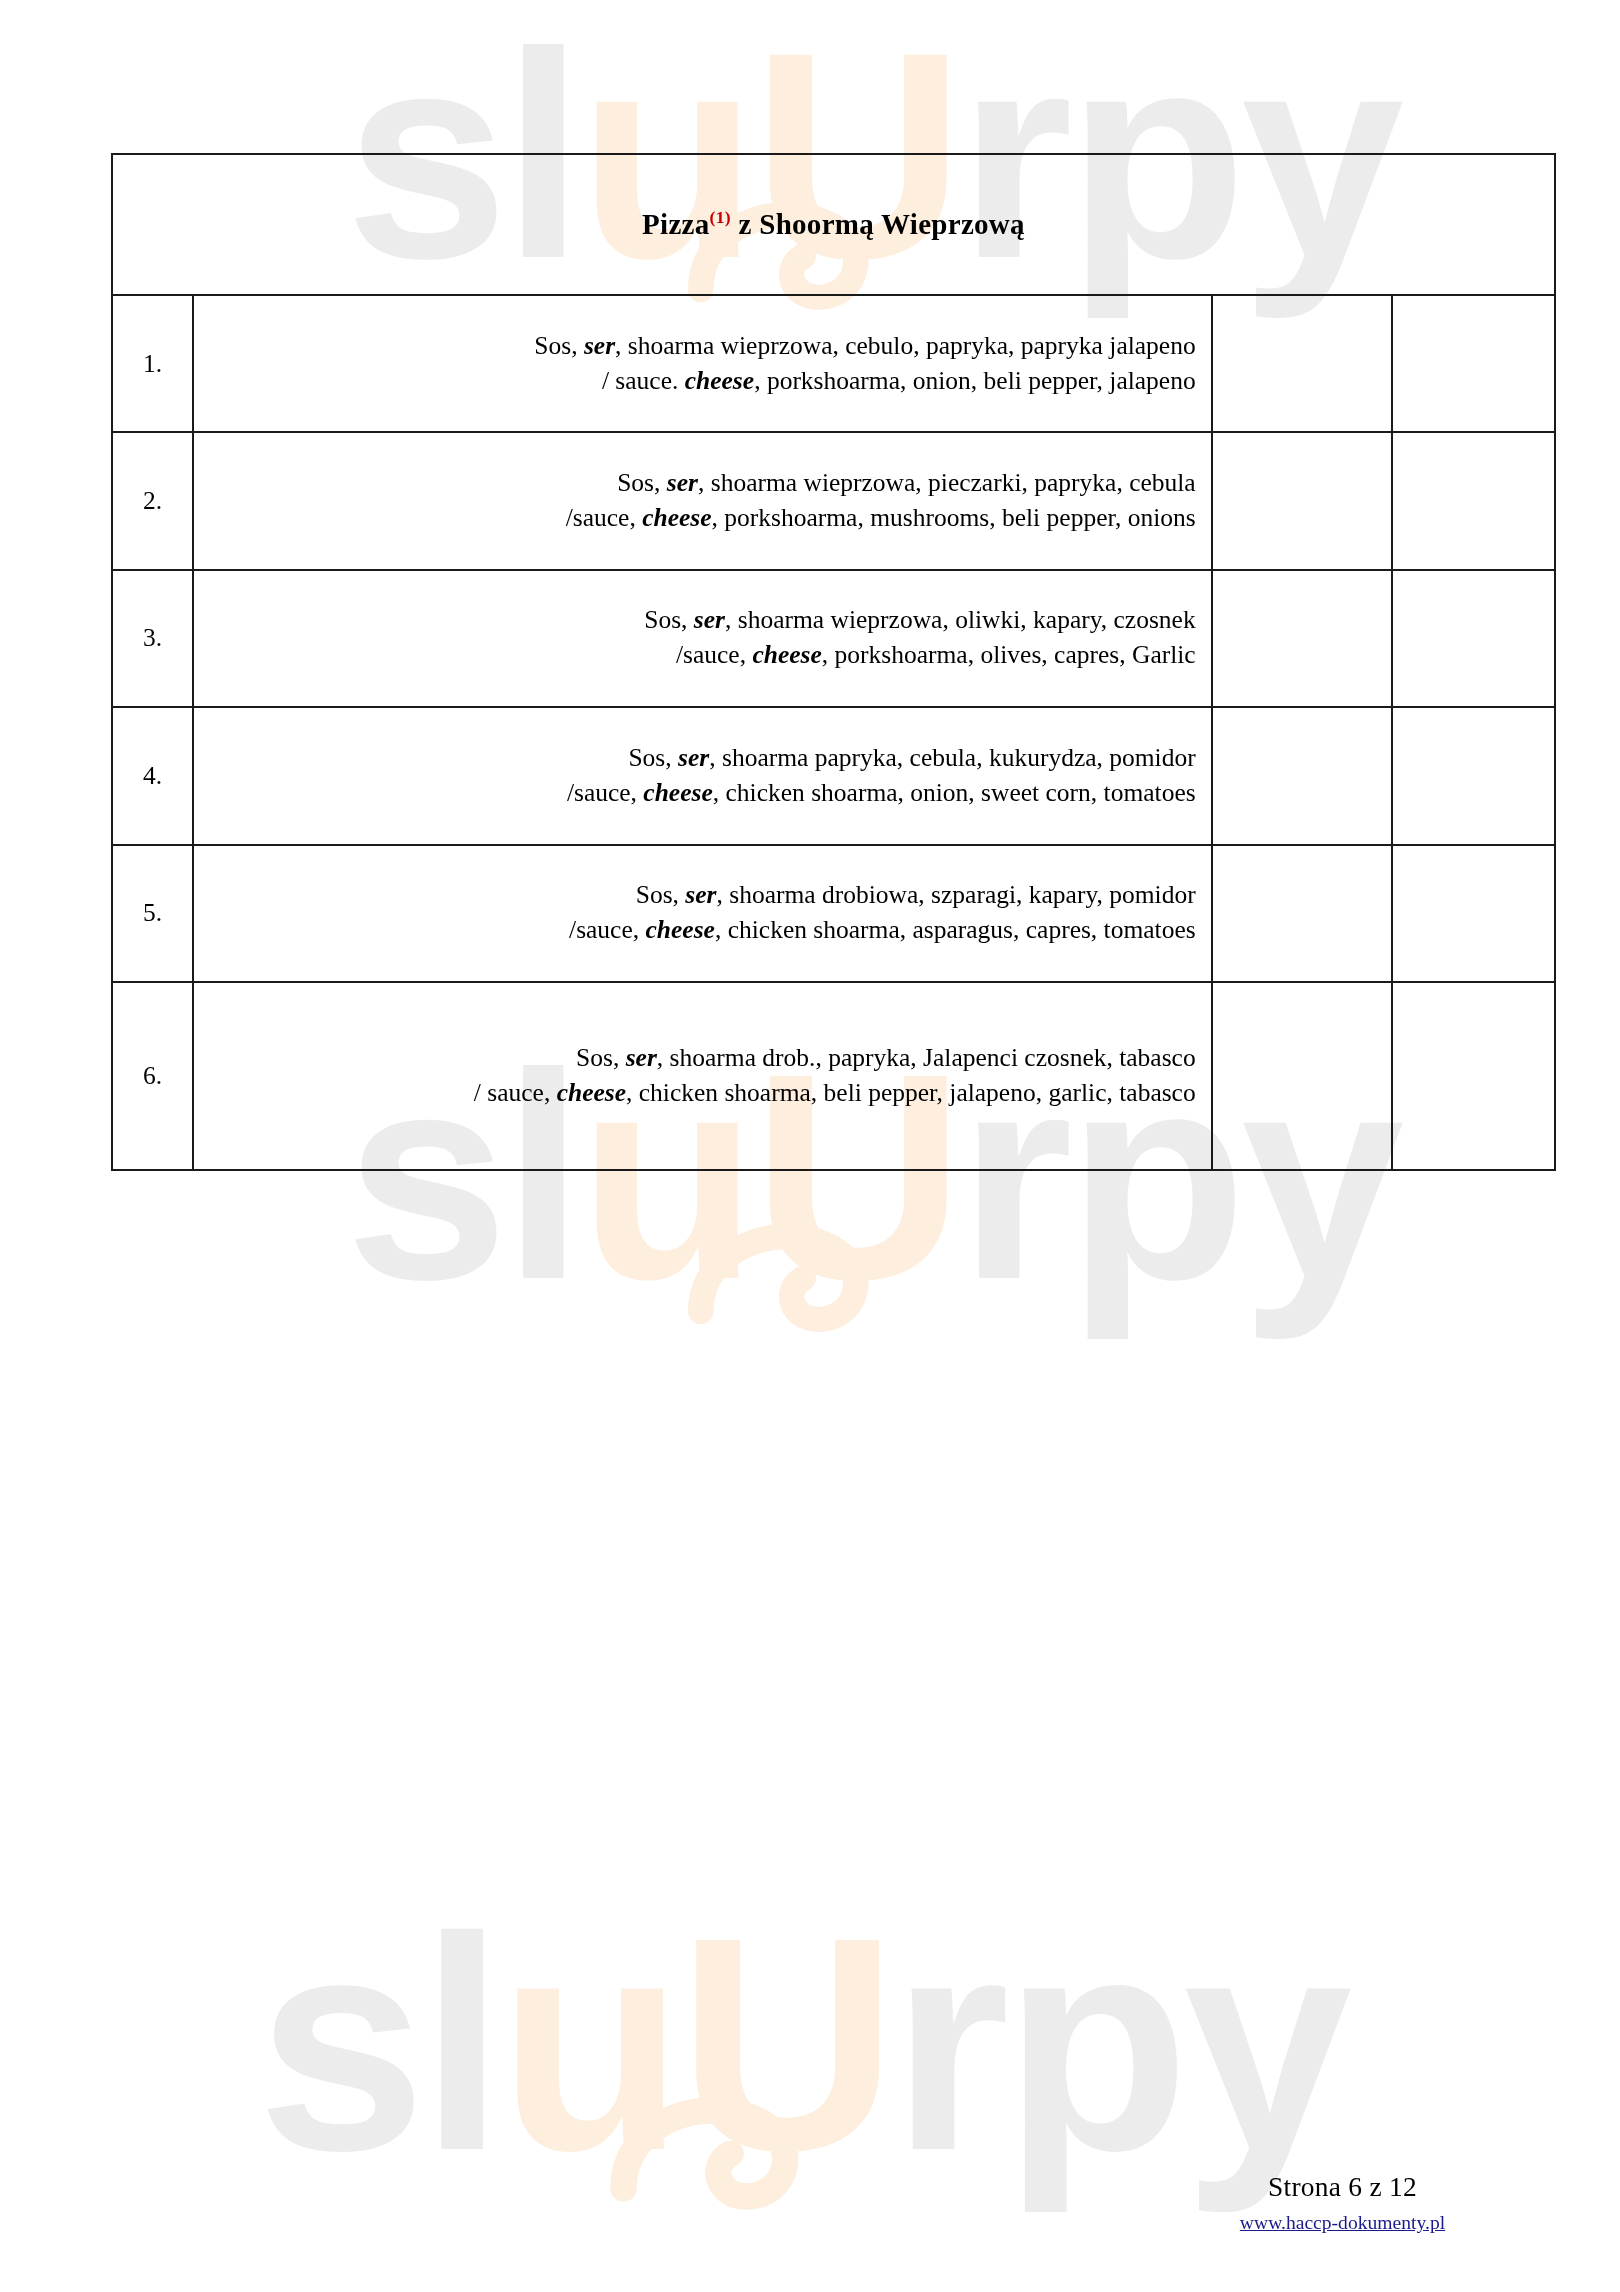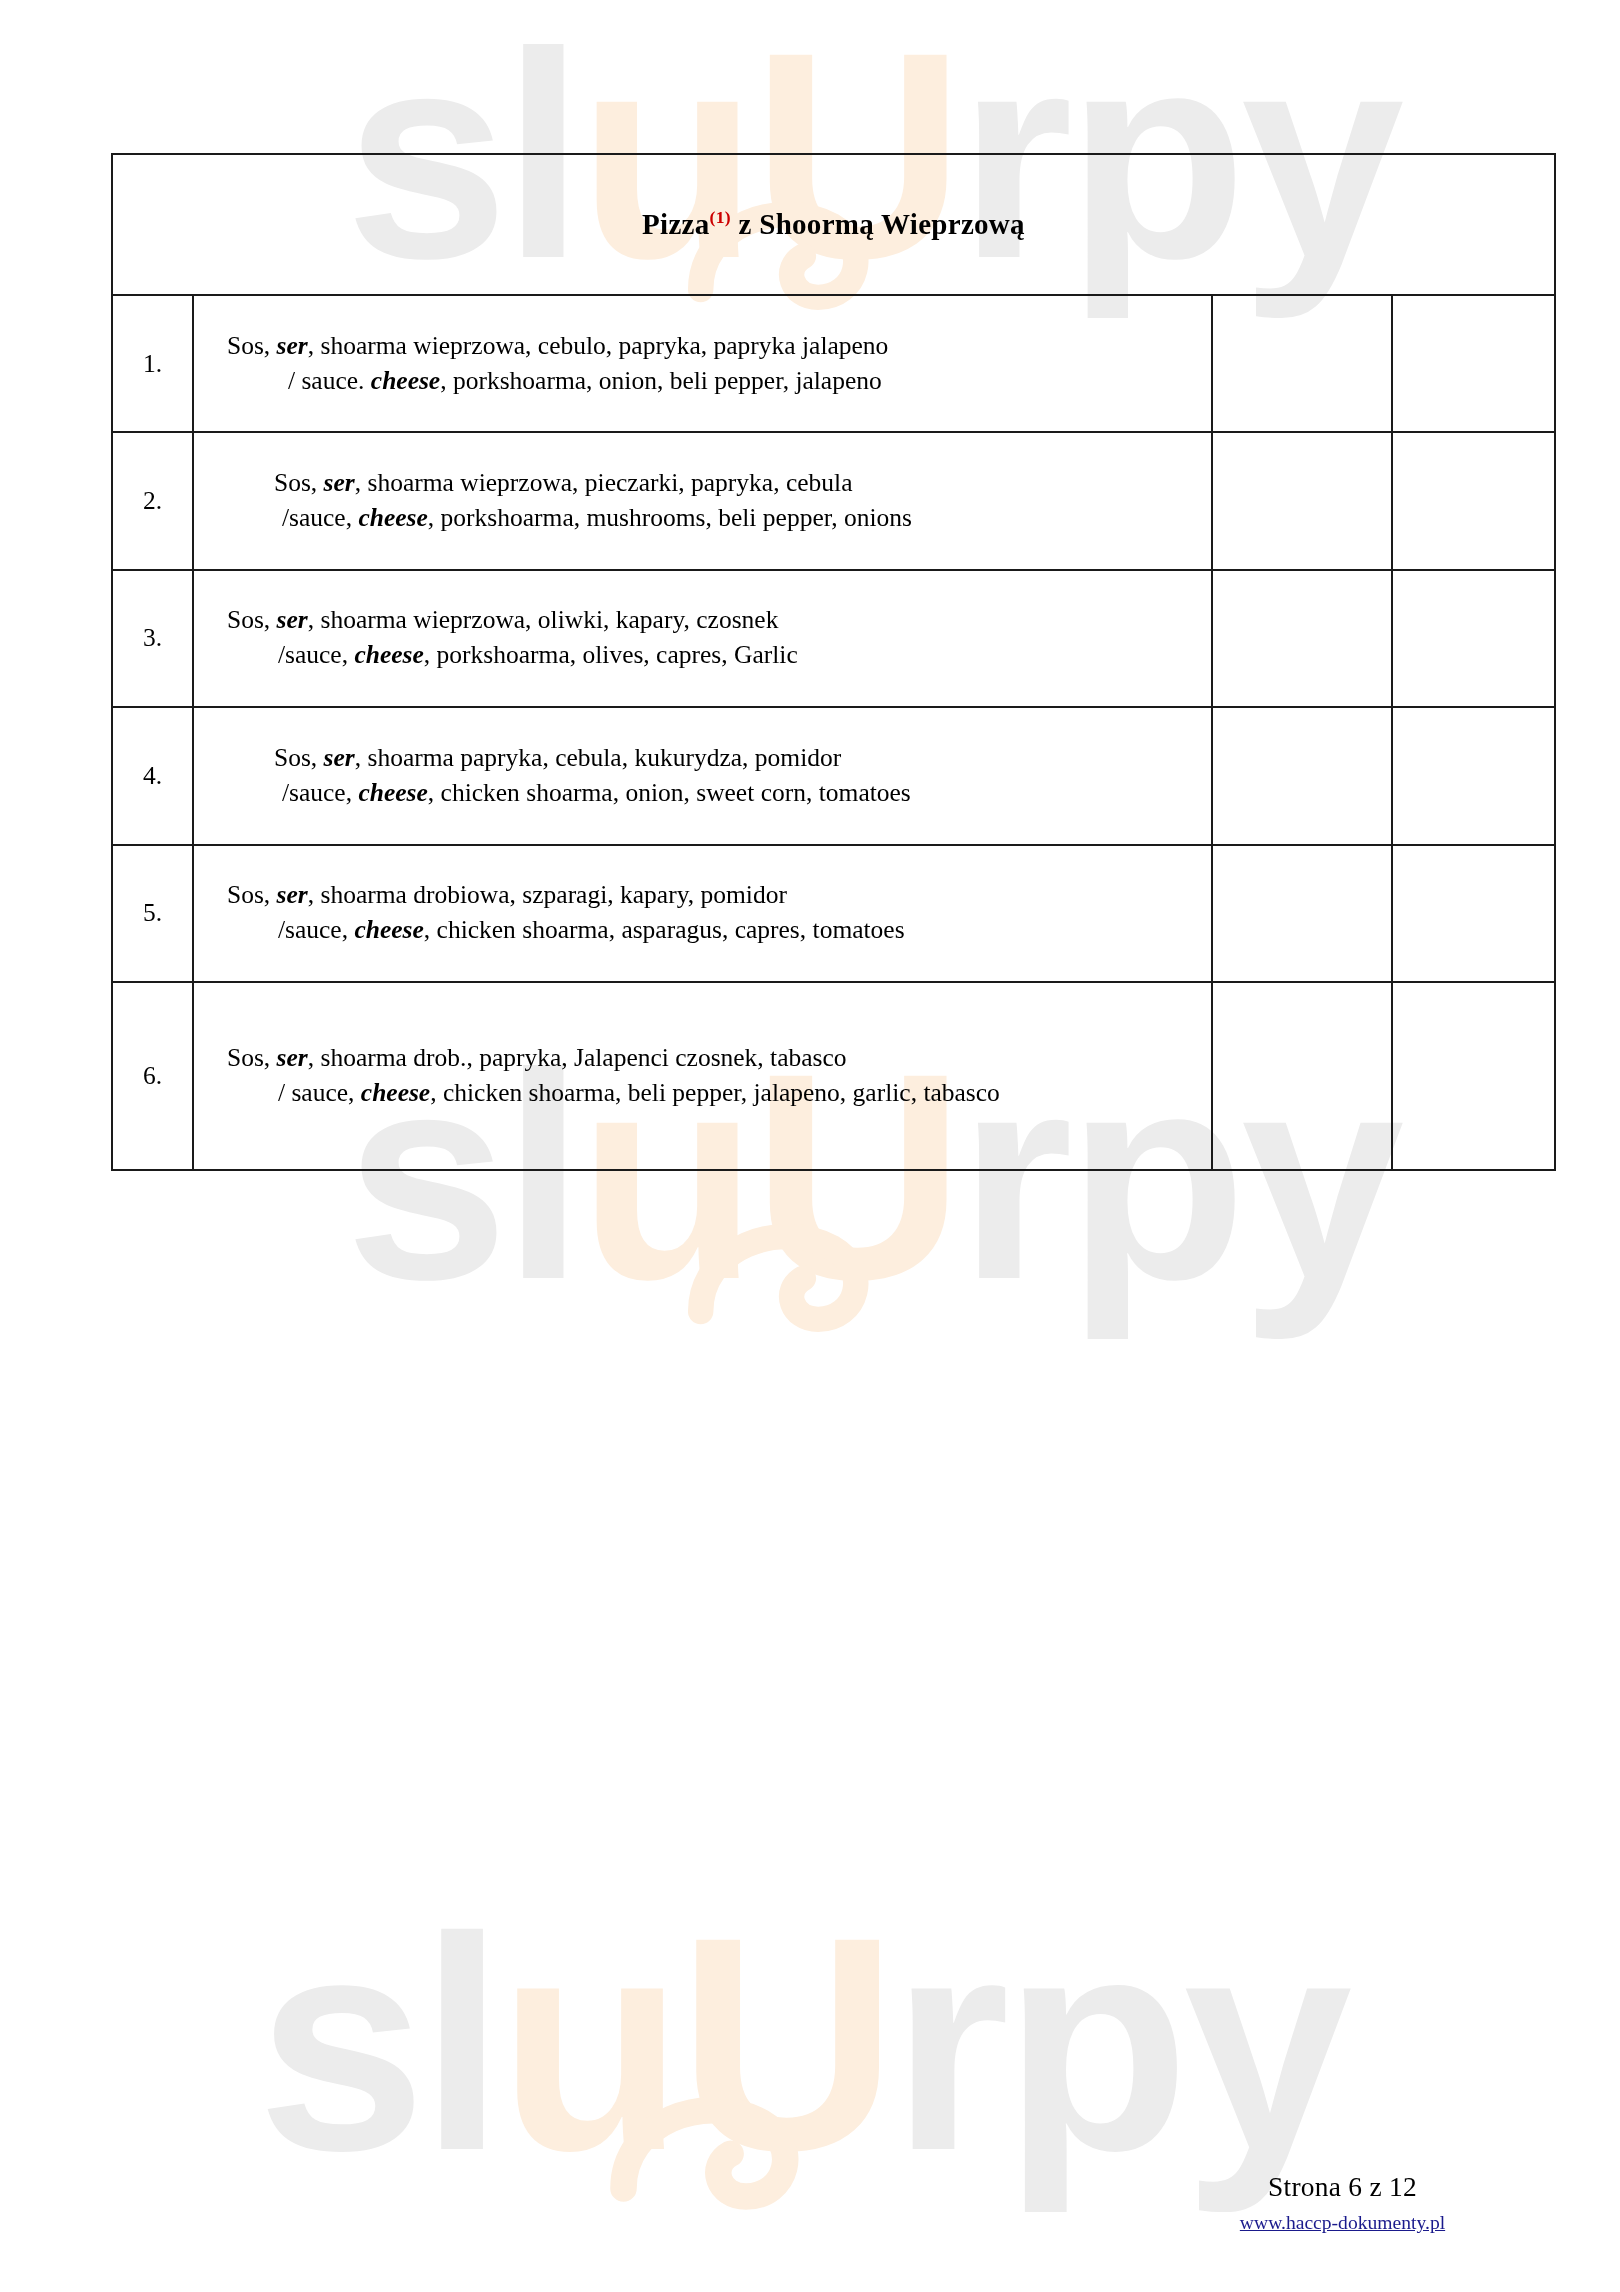--- a/index.html
+++ b/index.html
@@ -92,21 +92,21 @@
   tr.item-row td.num {
     text-align: center;
     font-size: 25.5px;
     vertical-align: middle;
   }
   tr.item-row td.desc {
     padding: 13.7px 15.7px 15.7px 33px;
     font-size: 25.5px;
     line-height: 1.38;
   }
-  .ln { display: block; white-space: nowrap; }
+  .ln { display: block; white-space: nowrap; text-align: right; }
   .ln.indent-a { padding-left: 61px; }
   .ln.indent-b { padding-left: 55px; }
   .ln.indent-c { padding-left: 51px; }
   .ln.indent-d { padding-left: 47px; }
   .ln.wrapline { white-space: normal; }
   .bi { font-weight: bold; font-style: italic; }
   tr.h1 td { height: 106px; }
   tr.h2 td { height: 157px; }
 
   

